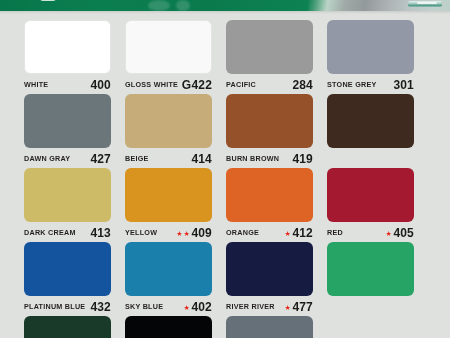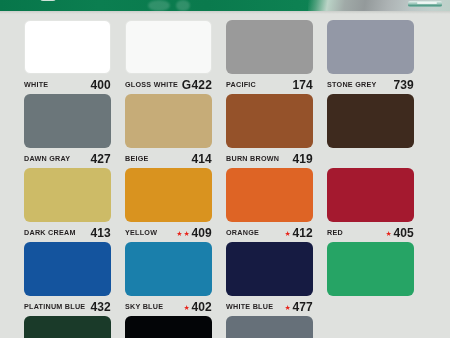--- a/index.html
+++ b/index.html
@@ -124,30 +124,30 @@
           <span class="cright">
             <span class="ccode">G422</span>
           </span>
         </div>
       </div>
       <div class="cell">
         <div class="chip" style="background: rgb(154, 154, 154);"></div>
         <div class="caption">
           <span class="cname">PACIFIC</span>
           <span class="cright">
-            <span class="ccode">174</span>
+            <span class="ccode">284</span>
           </span>
         </div>
       </div>
       <div class="cell">
         <div class="chip" style="background: rgb(147, 152, 166);"></div>
         <div class="caption">
           <span class="cname">STONE GREY</span>
           <span class="cright">
-            <span class="ccode">739</span>
+            <span class="ccode">301</span>
           </span>
         </div>
       </div>
       <div class="cell">
         <div class="chip" style="background: rgb(107, 118, 122);"></div>
         <div class="caption">
           <span class="cname">DAWN GRAY</span>
           <span class="cright">
             <span class="ccode">427</span>
           </span>
@@ -237,21 +237,21 @@
             <span class="stars">
               <span class="star">★</span>
             </span>
             <span class="ccode">402</span>
           </span>
         </div>
       </div>
       <div class="cell">
         <div class="chip" style="background: rgb(22, 27, 66);"></div>
         <div class="caption">
-          <span class="cname">WHITE BLUE</span>
+          <span class="cname">RIVER RIVER</span>
           <span class="cright">
             <span class="stars">
               <span class="star">★</span>
             </span>
             <span class="ccode">477</span>
           </span>
         </div>
       </div>
       <div class="cell row5">
         <div class="chip" style="background: rgb(38, 164, 101);"></div>

